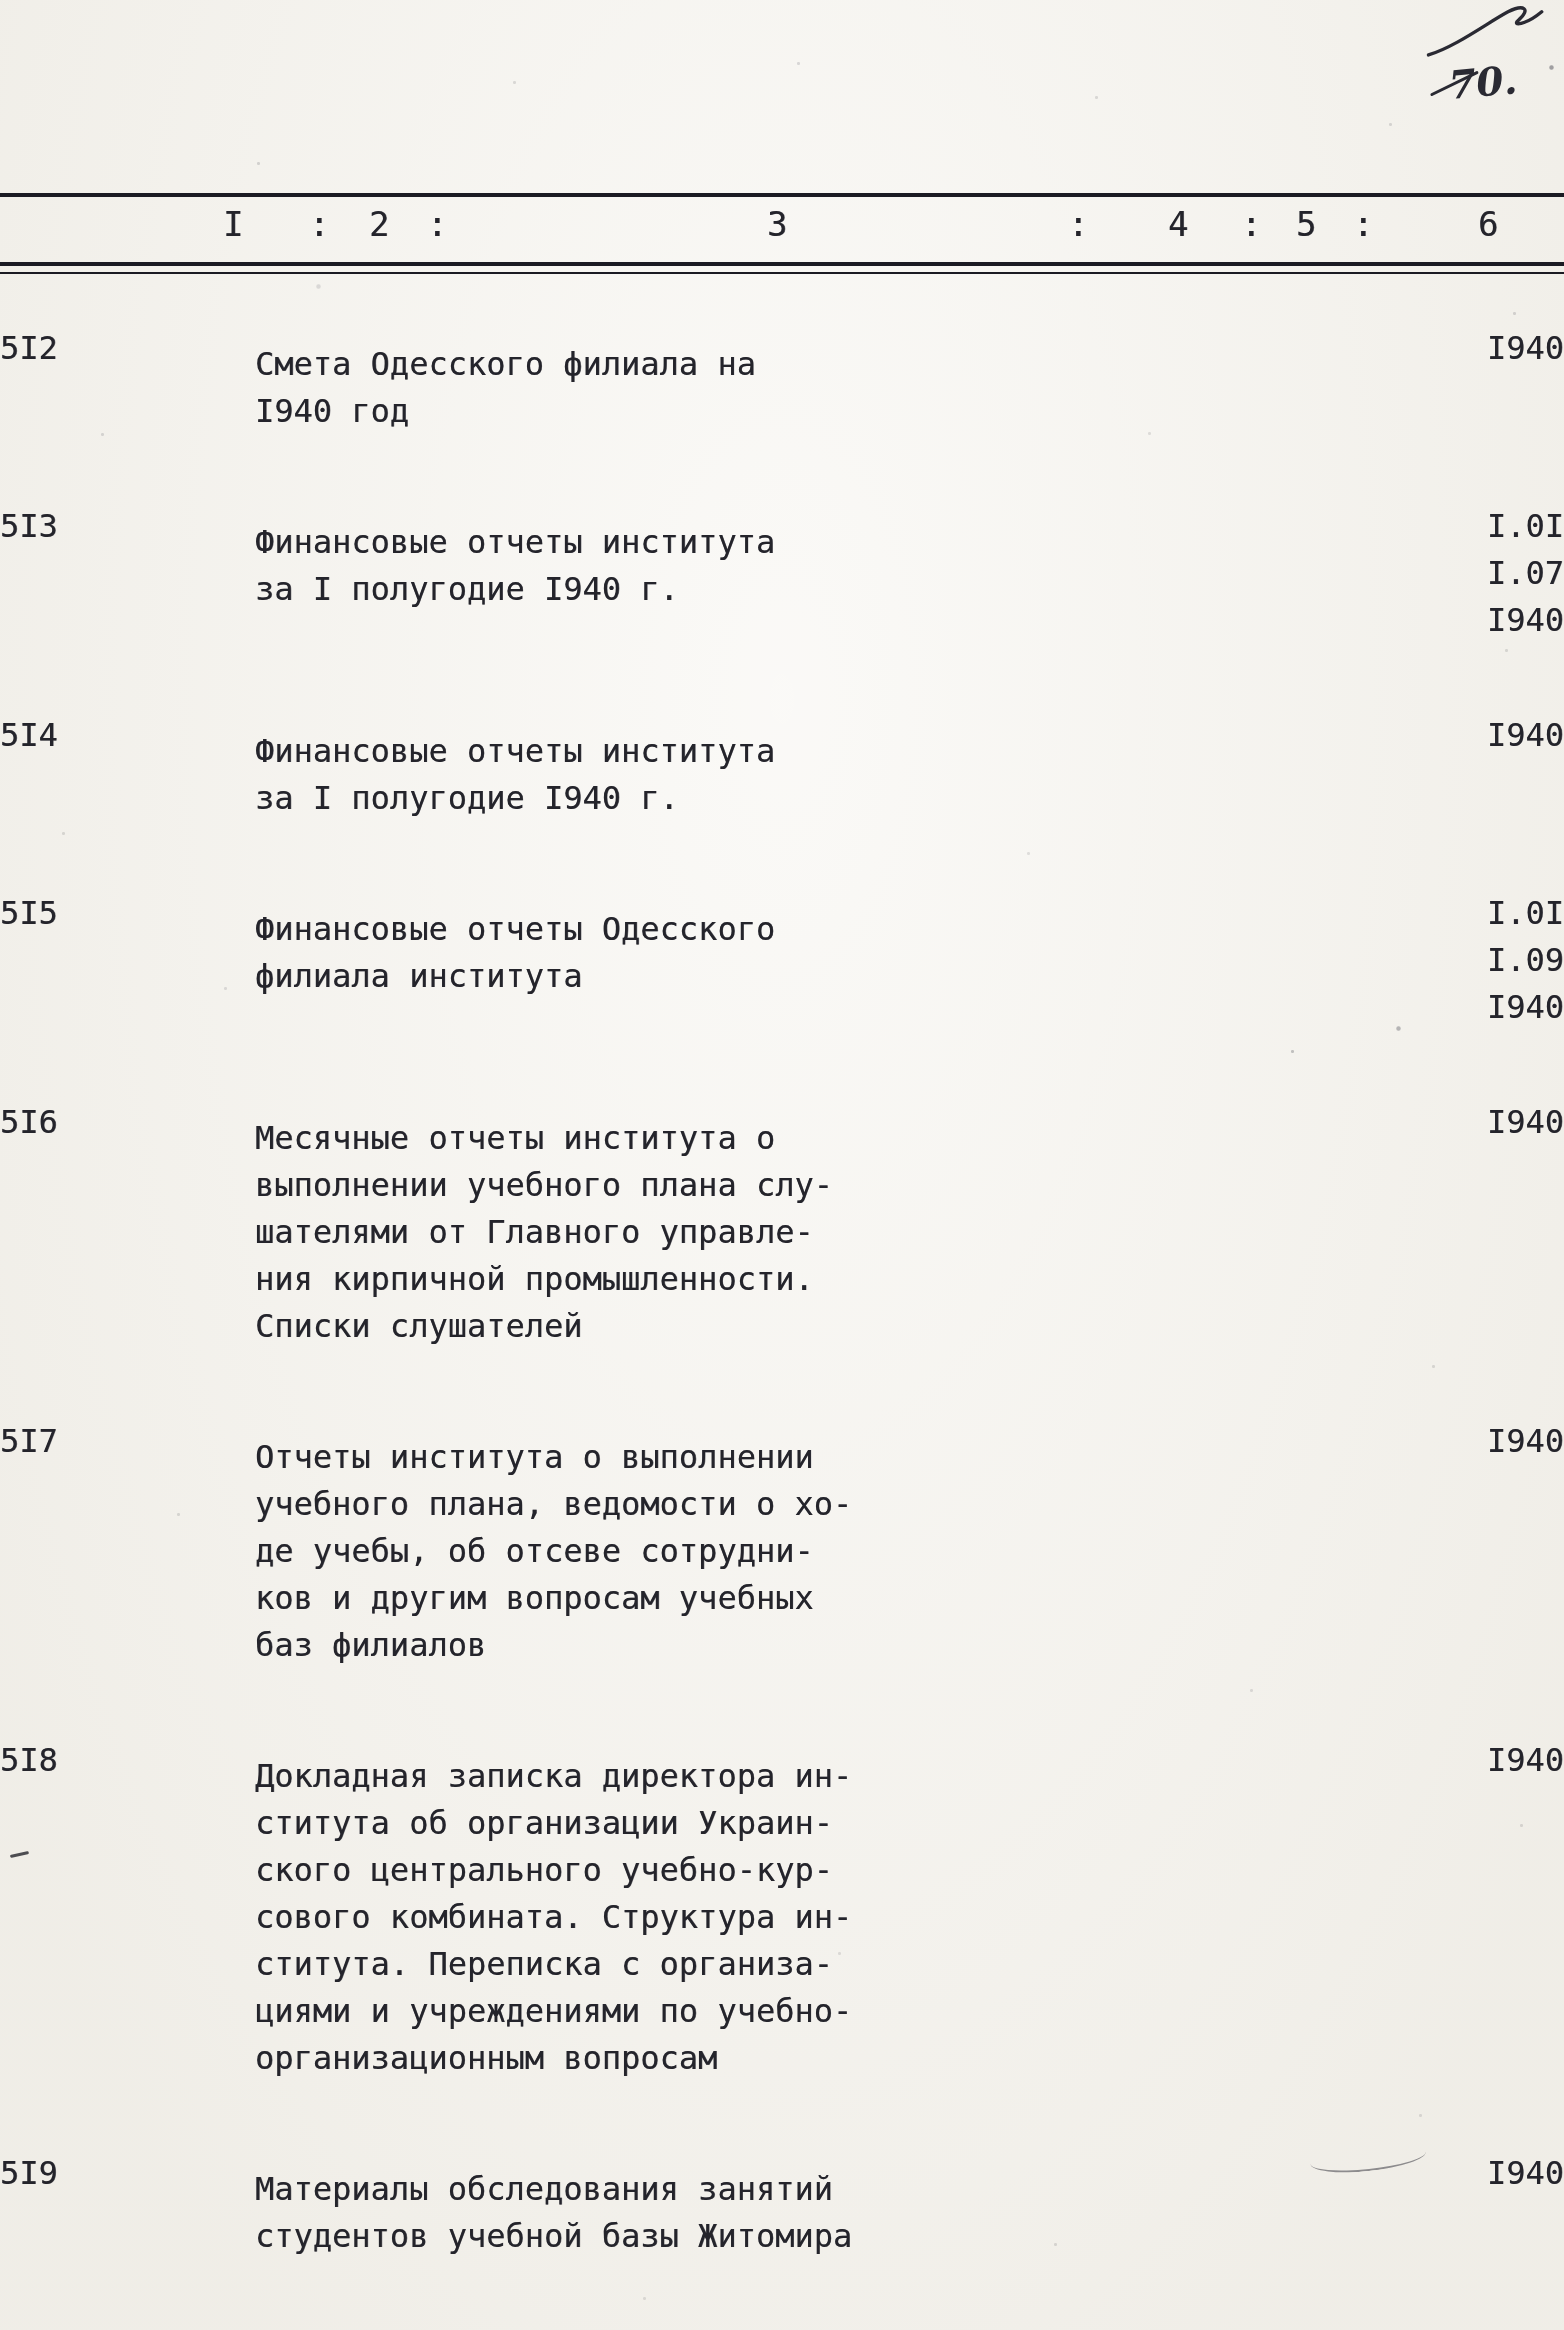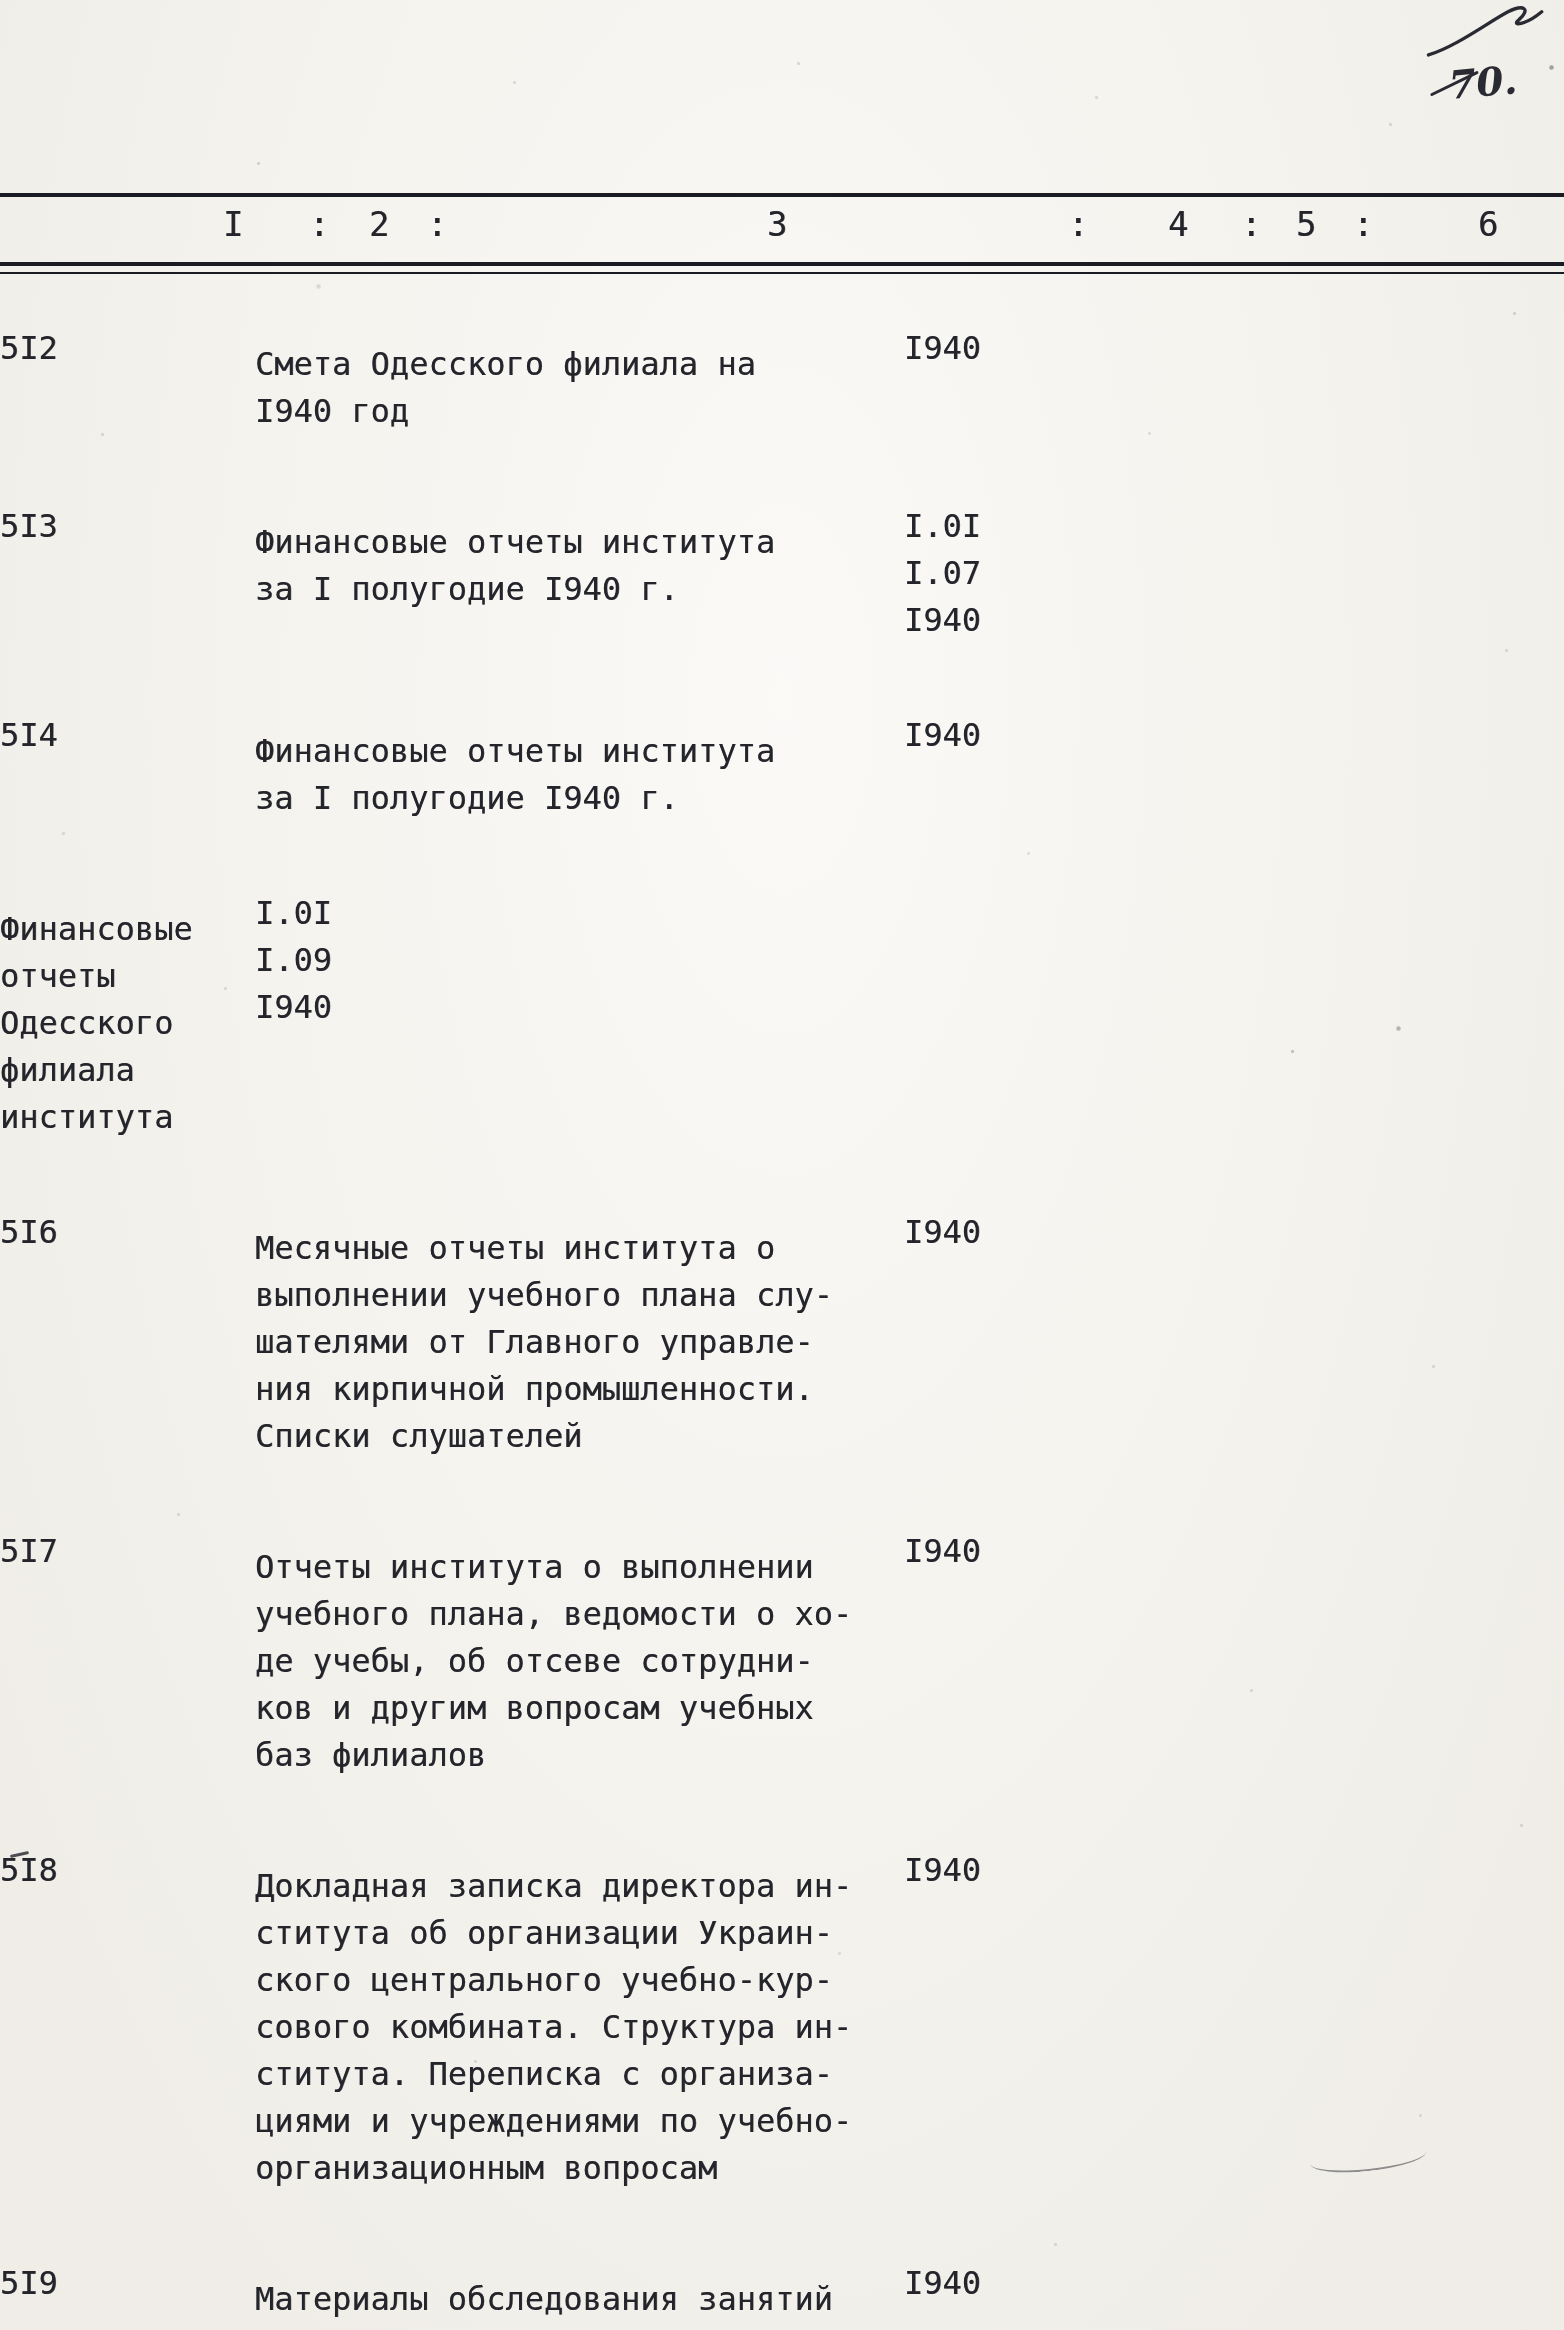--- a/index.html
+++ b/index.html
@@ -60,21 +60,21 @@
   }
   .row {
     display: grid;
     grid-template-columns: 255px 649px 1fr;
     margin-bottom: 68px;
     font-size: 32px;
     line-height: 47px;
   }
   .num   { white-space: pre; }
   .desc  { white-space: pre-line; margin-top: 16px; }
-  .dates { white-space: pre-line; }
+  .dates { white-space: pre-line; text-align: right; }
 
   
   .pagenum {
     position: absolute;
     top: 59px;
     left: 1449px;
     font-family: "DejaVu Serif", serif;
     font-style: italic;
     font-weight: bold;
     font-size: 39px;
@@ -204,20 +204,21 @@
     </div>
 
     <div class="row">
       <div class="num ink">5I4</div>
       <div class="desc ink">Финансовые отчеты института
 за I полугодие I940 г.</div>
       <div class="dates ink">I940</div>
     </div>
 
     <div class="row">
+      <div class="num ink">5I5</div>
       <div class="desc ink">Финансовые отчеты Одесского
 филиала института</div>
       <div class="dates ink">I.0I
 I.09
 I940</div>
     </div>
 
     <div class="row">
       <div class="num ink">5I6</div>
       <div class="desc ink">Месячные отчеты института о

